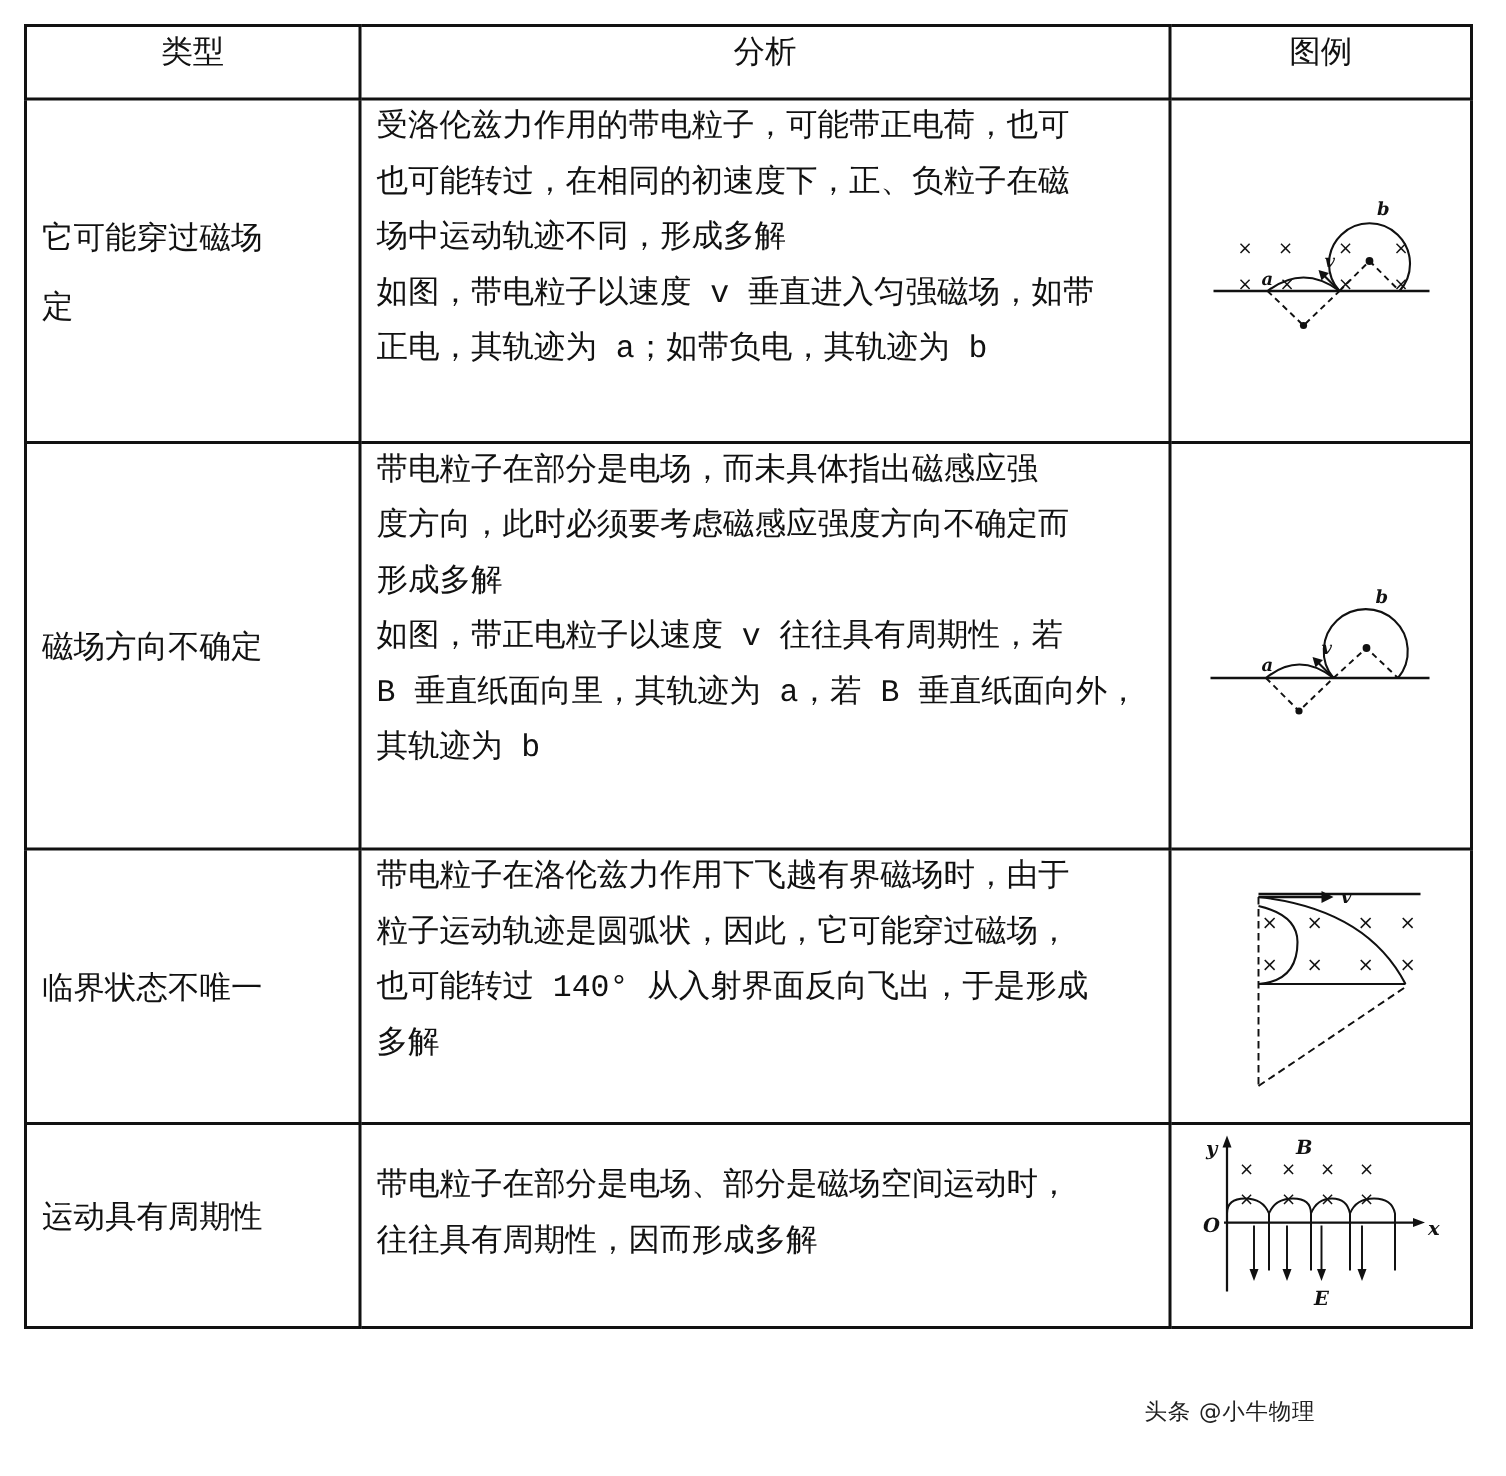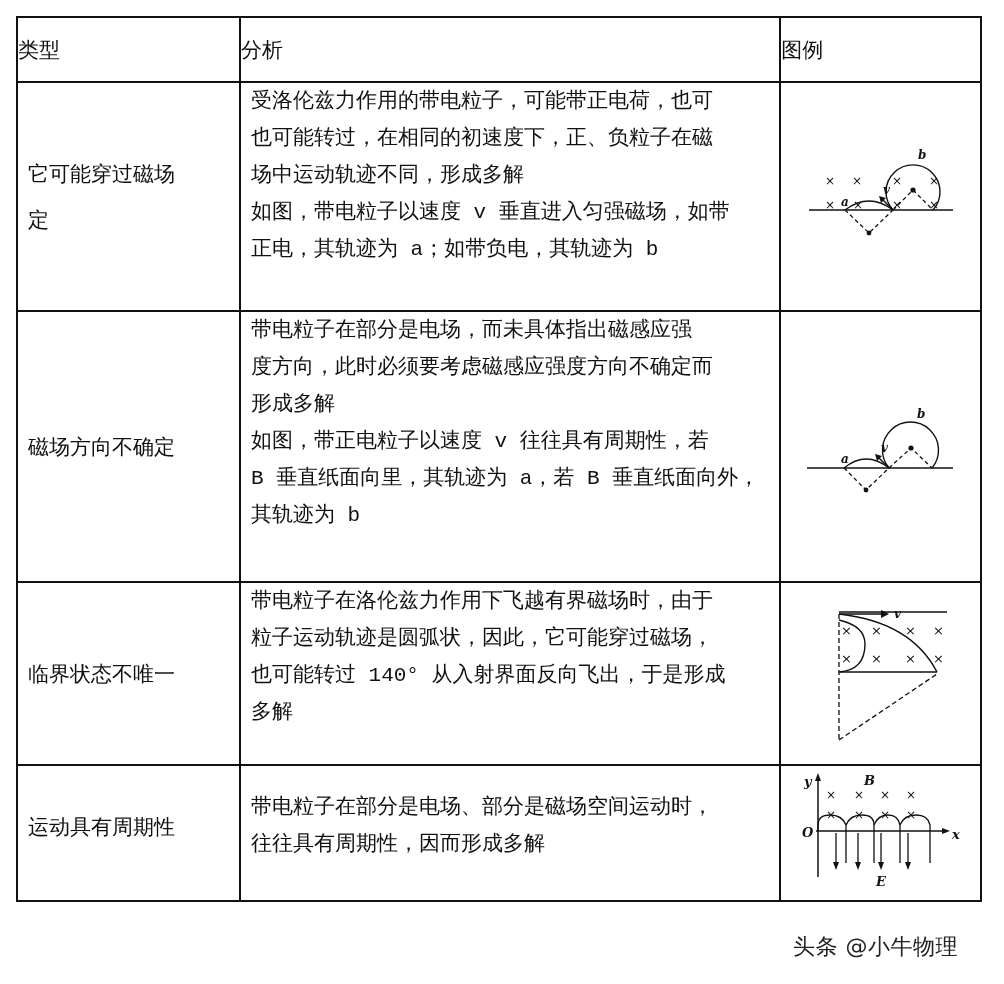--- a/index.html
+++ b/index.html
@@ -1,33 +1,33 @@
 <!DOCTYPE html>
 <html><head>
 <meta charset="utf-8">
 <style>
   html, body { margin:0; padding:0; background:#ffffff; }
   body { width:1004px; height:984px; position:relative; overflow:hidden;
          font-family:"DejaVu Sans", "Liberation Sans", sans-serif; color:#111; }
   .tbl { position:absolute; left:16px; top:16px; width:966px; border-collapse:collapse; table-layout:fixed; }
   .tbl td, .tbl th { border:2px solid #111; padding:0; vertical-align:middle; }
-  .tbl th { font-weight:normal; font-size:21px; height:45px; text-align:left; vertical-align:top; padding-top:18px; }
+  .tbl th { font-weight:normal; font-size:21px; height:45px; text-align:center; vertical-align:top; padding-top:2px; }
   .c1 { width:222px; }
   .c2 { width:538px; }
   .c3 { width:200px; }
   .type { font-size:21px; line-height:46px; padding-left:10px !important; padding-right:6px !important; }
   .ana { font-size:21px; line-height:37px; padding-left:10px !important; padding-right:6px !important; vertical-align:top !important;font-family:Liberation Mono, monospace; }
   .ana .line { display:block; white-space:nowrap; }
   .fig { text-align:center; }
   .fig svg { display:block; margin:0 auto; }
   .r1 { height:229px; }
   .r2 { height:271px; }
   .r3 { height:183px; }
   .r4 { height:136px; }
-  .watermark { position:absolute; left:793px; top:932px; font-size:22px; color:#222; letter-spacing:0.5px; }
+  .watermark { position:absolute; left:763px; top:932px; font-size:15px; color:#222; letter-spacing:0.5px; }
   .r4 .ana { vertical-align:middle !important; padding-bottom:14px !important; }
 </style>
 </head>
 <body>
 
 <table class="tbl">
   <colgroup>
       <col class="c1">
       <col class="c2">
       <col class="c3">

